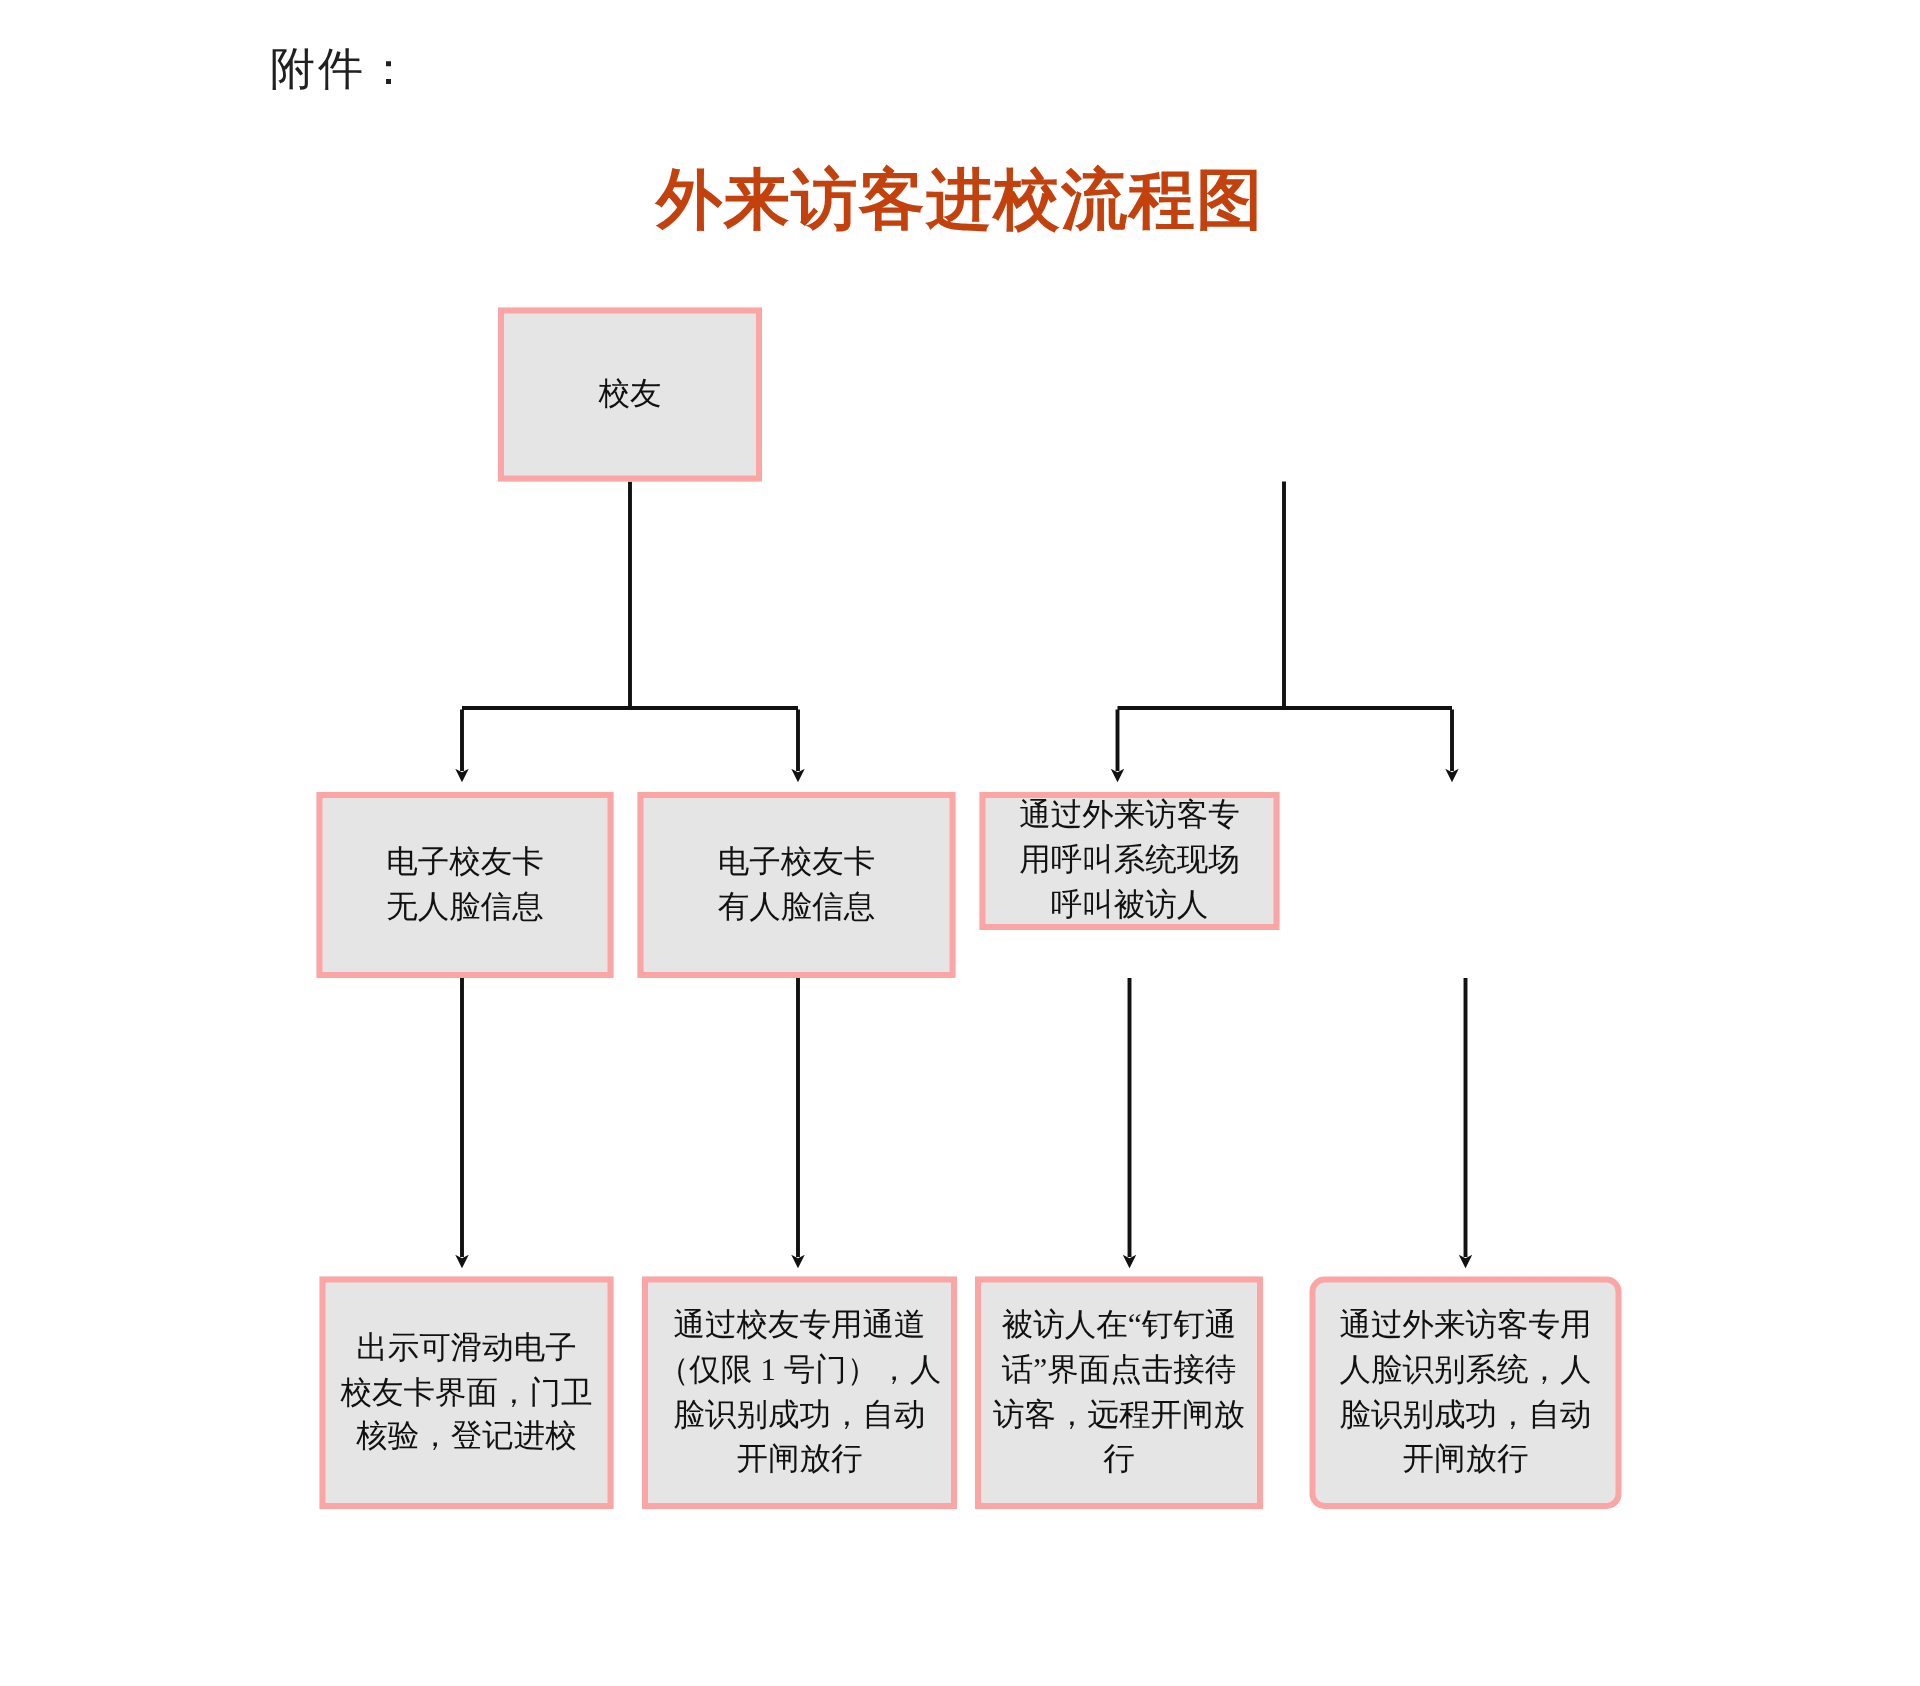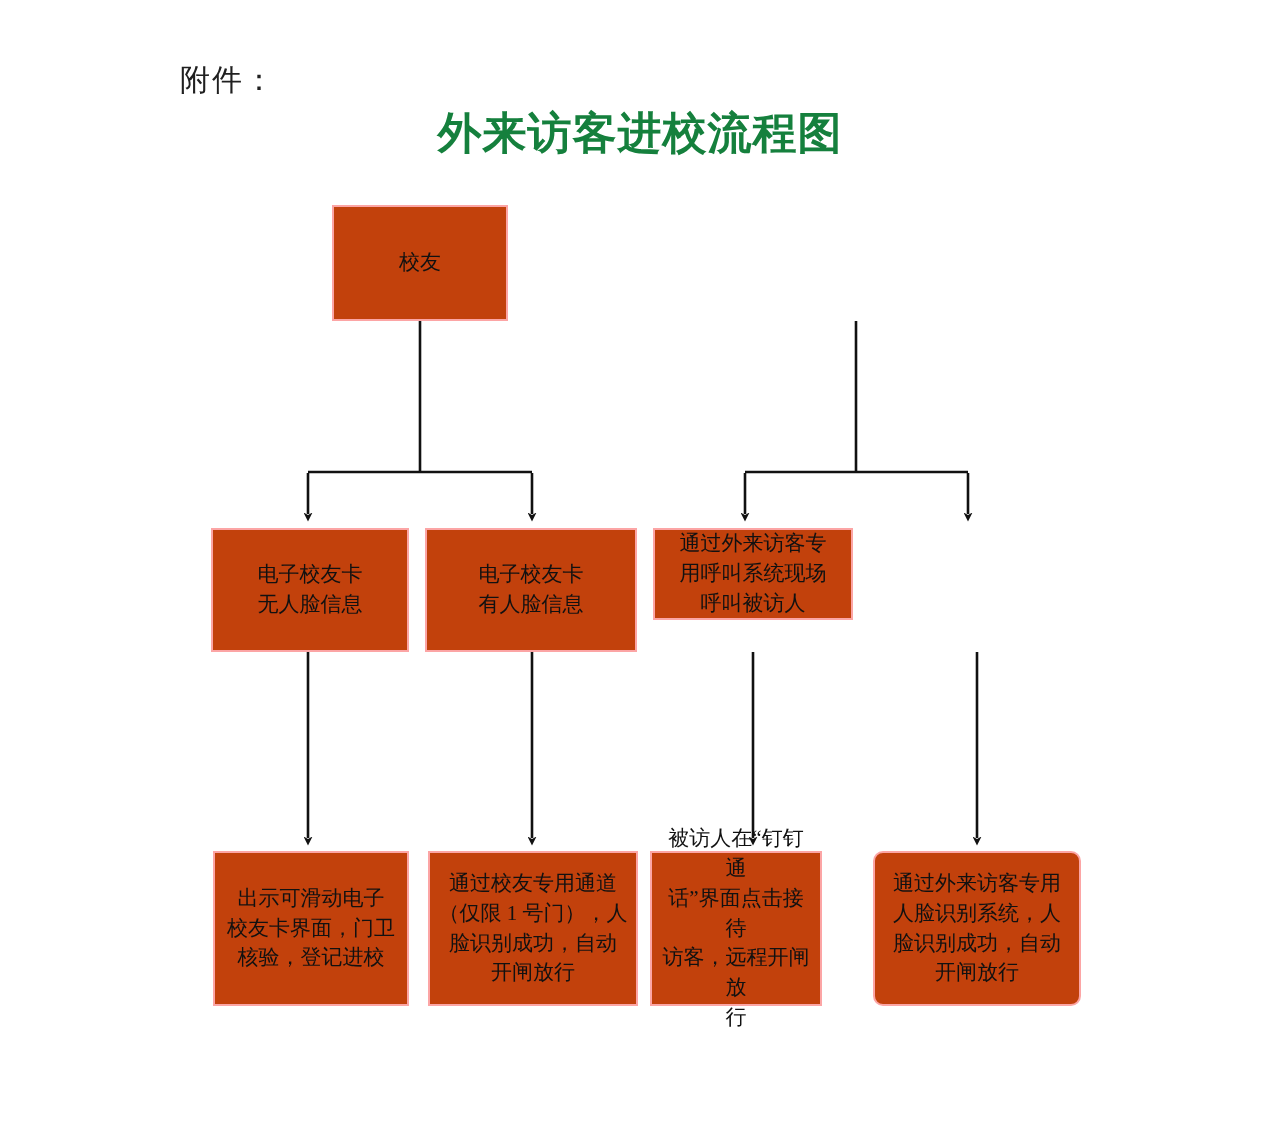--- a/index.html
+++ b/index.html
@@ -25,51 +25,50 @@
   
   .attach-label {
     position: absolute;
     left: 180px;
     top: 26px;
     font-size: 30px;
     letter-spacing: 2px;
     font-family: "Liberation Sans", "DejaVu Sans", sans-serif;
     color: #202020;
     white-space: nowrap;
-    margin-top: 34px;
   }
   .doc-title {
     position: absolute;
     left: 0;
     top: 104px;
     width: 1280px;
     text-align: center;
     font-size: 44px;
     font-weight: bold;
     letter-spacing: 1px;
-    color: #15803d;
+    color: #c2410c;
     font-family: "Liberation Serif", "DejaVu Serif", serif;
   }
 
   
   #connectors {
     position: absolute;
     left: 0;
     top: 0;
     width: 1280px;
     height: 1124px;
     pointer-events: none;
   }
 
   
   .node {
     position: absolute;
     box-sizing: border-box;
-    border: 2px solid #fca5a5;
-    background: #c2410c;
+    border: 4px solid #fca5a5;
+    background: #e5e5e5;
     display: flex;
     align-items: center;
     justify-content: center;
     text-align: center;
     line-height: 1.42;
     color: #111111;
     font-family: "Liberation Serif", "DejaVu Serif", serif;
   }
   .node .txt {
     display: block;
@@ -144,21 +143,21 @@
 核验，登记进校</span>
   </div>
 
   <div class="node bot" style="left:428px; top:851px; width:210px; height:155px;justify-content:center;">
     <span class="txt">通过校友专用通道
 （仅限 1 号门），人
 脸识别成功，自动
 开闸放行</span>
   </div>
 
-  <div class="node bot" style="left:650px; top:851px; width:172px; height:155px;">
+  <div class="node bot" style="left:650px; top:851px; width:192px; height:155px;">
     <span class="txt">被访人在“钉钉通
 话”界面点击接待
 访客，远程开闸放
 行</span>
   </div>
 
   <div class="node bot" style="left:873px; top:851px; width:208px; height:155px;border-radius:10px;">
     <span class="txt">通过外来访客专用
 人脸识别系统，人
 脸识别成功，自动

